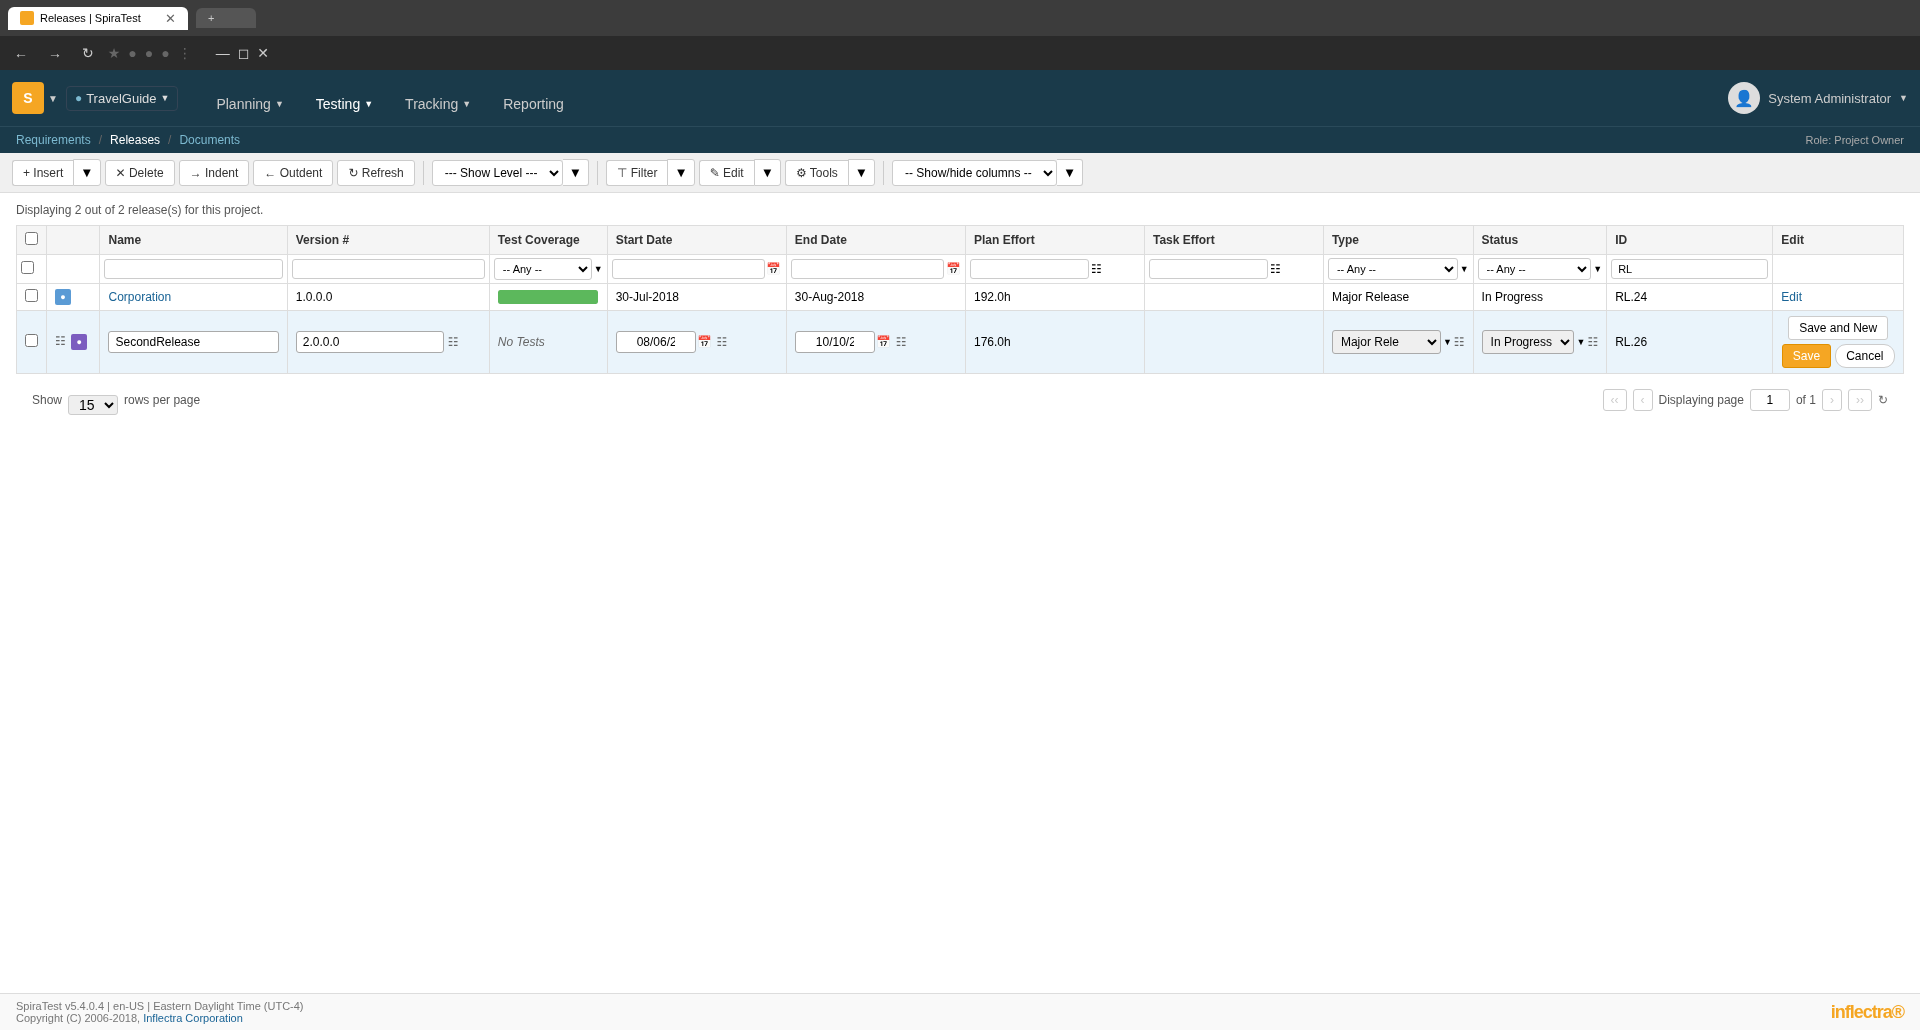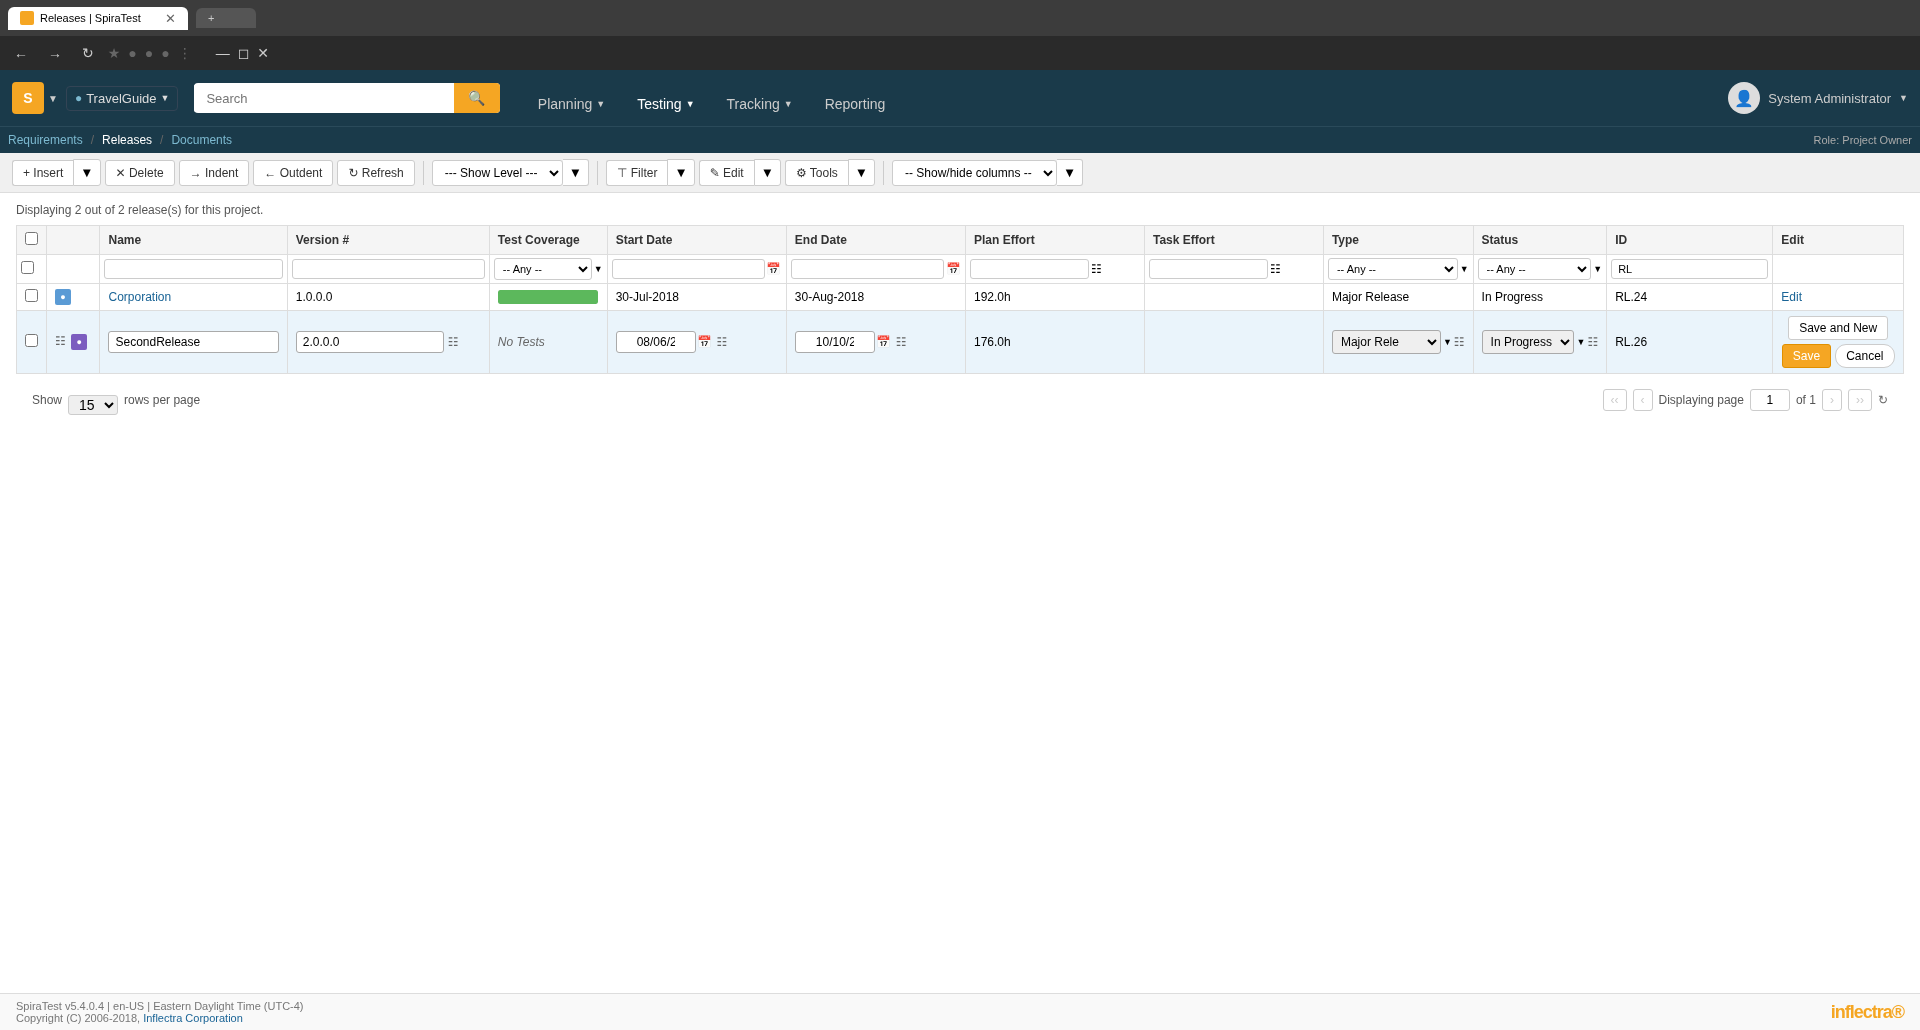--- a/index.html
+++ b/index.html
@@ -27,21 +27,21 @@
     .search-box input { border: none; outline: none; padding: 6px 12px; font-size: 13px; width: 260px; }
     .search-btn { background: #f5a623; border: none; padding: 7px 14px; cursor: pointer; color: white; font-size: 14px; }
     .nav-items { display: flex; align-items: center; gap: 4px; margin-left: 16px; }
     .nav-item { color: #ccc; padding: 8px 14px; cursor: pointer; font-size: 14px; display: flex; align-items: center; gap: 4px; border-radius: 4px; margin-top: 12px; }
     .nav-item.active { color: #fff; }
     .nav-item .dropdown-arrow { font-size: 9px; }
     .user-area { margin-left: auto; display: flex; align-items: center; gap: 8px; color: #ccc; font-size: 13px; }
     .user-avatar { width: 32px; height: 32px; background: #ddd; border-radius: 50%; overflow: hidden; display: flex; align-items: center; justify-content: center; color: #666; font-size: 16px; }
 
     
-    .breadcrumb { background: #1a3a4a; border-top: 1px solid #2a4a5a; padding: 6px 8px; display: flex; align-items: center; gap: 8px; }
+    .breadcrumb { background: #1a3a4a; border-top: 1px solid #2a4a5a; padding: 6px 16px; display: flex; align-items: center; gap: 8px; }
     .breadcrumb-item { color: #7cb9d0; font-size: 12px; cursor: pointer; }
     .breadcrumb-sep { color: #666; font-size: 12px; }
     .breadcrumb-item.current { color: #fff; cursor: default; }
     .role-info { margin-left: auto; color: #aaa; font-size: 11px; }
 
     
     .toolbar { background: #f0f0f0; border-bottom: 1px solid #ddd; padding: 6px 12px; display: flex; align-items: center; gap: 4px; flex-wrap: wrap; }
     .toolbar-btn { display: flex; align-items: center; gap: 4px; padding: 5px 10px; border: 1px solid #ccc; background: #fff; border-radius: 3px; cursor: pointer; font-size: 12px; color: #333; white-space: nowrap; }
     .toolbar-dropdown { display: flex; align-items: center; }
     .toolbar-dropdown .main-btn { border-radius: 3px 0 0 3px; border-right: none; }
@@ -133,24 +133,20 @@
 <div class="app-navbar">
   <div class="logo-area">
     <div class="logo-icon">S</div>
     <span class="logo-dropdown">▼</span>
   </div>
   <div class="project-selector">
     <span style="color:#7cb9d0; font-size:12px;">●</span>
     <span>TravelGuide</span>
     <span style="font-size:9px;">▼</span>
   </div>
-  <div class="search-box">
-    <input type="text" placeholder="Search" style="">
-    <button class="search-btn">🔍</button>
-  </div>
   <div class="nav-items">
     <div class="nav-item">
       <span>Planning</span>
       <span class="dropdown-arrow">▼</span>
     </div>
     <div class="nav-item active">
       <span>Testing</span>
       <span class="dropdown-arrow">▼</span>
     </div>
     <div class="nav-item">

